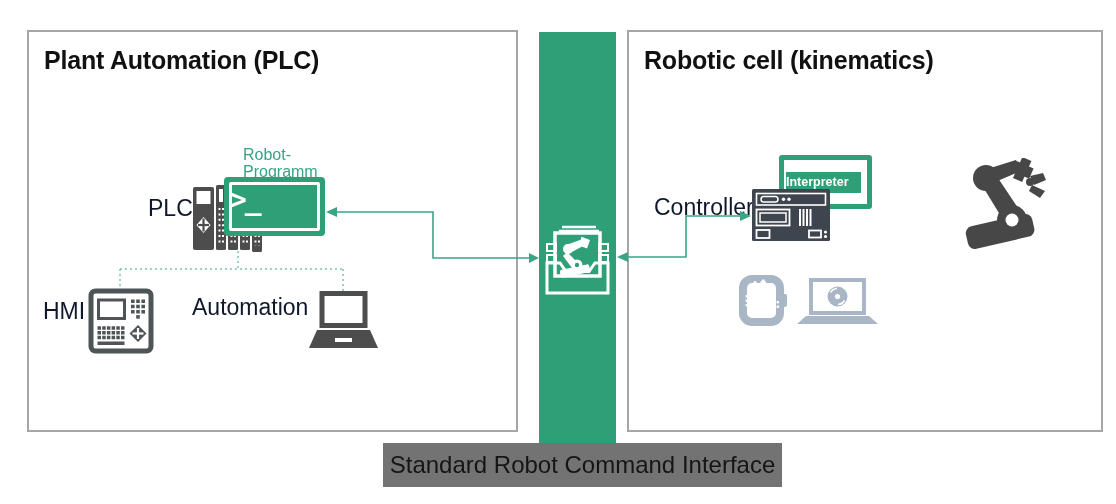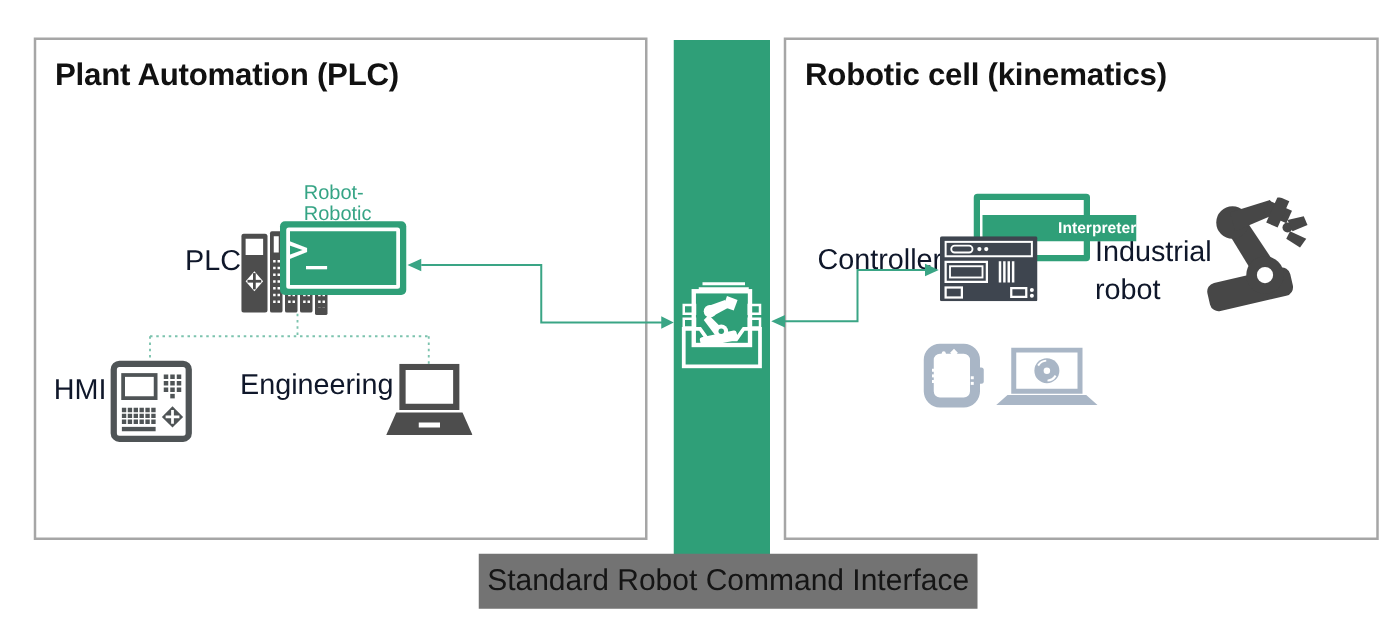--- a/index.html
+++ b/index.html
@@ -44,21 +44,21 @@
   .hmi-icon{left:88px;top:288px;z-index:3;}
   .engineering-laptop{left:308px;top:291px;z-index:3;}
   .srci-icon{left:544px;top:223px;z-index:3;}
   .controller-icon{left:752px;top:189px;z-index:5;}
   .interpreter-frame{
     position:absolute;left:779px;top:155px;width:93px;height:54px;box-sizing:border-box;
     border:5px solid #2f9f78;border-radius:3px;z-index:3;
   }
   .interpreter-badge{
     position:absolute;left:786px;top:172px;width:75px;height:21px;background:#2f9f78;
-    color:#ffffff;font-weight:bold;font-size:12.5px;text-align:right;line-height:21px;z-index:4;padding-left:48px;
+    color:#ffffff;font-weight:bold;font-size:12.5px;text-align:left;line-height:21px;z-index:4;
   }
   .robot-icon{left:960px;top:158px;z-index:3;}
   .pendant-icon{left:738px;top:274px;z-index:3;}
   .disc-laptop-icon{left:792px;top:278px;z-index:3;}
 </style>
 </head>
 <body>
 
 <div class="canvas">
 
@@ -102,36 +102,36 @@
     <rect x="62" y="5" width="4" height="13" fill="#ffffff"></rect>
     <path d="M26.5,24 V60 M30,24 V60 M38.5,24 V60 M42,24 V60 M50.5,24 V60 M54,24 V60 M62.5,24 V62 M66,24 V62" stroke="#ffffff" stroke-width="2" stroke-dasharray="2 3.4" fill="none"></path>
   </svg>
 
   <div class="abs terminal">
     <div class="terminal-inner"></div>
     <span class="terminal-prompt">&gt;_</span>
   </div>
 
   <div class="label preline robot-programm-label">Robot-
-Robotic</div>
+Programm</div>
 
   <div class="label hmi-label">HMI</div>
   <svg class="abs hmi-icon" width="66" height="66" viewBox="0 0 66 66">
     <rect x="3" y="3" width="60" height="60" rx="4.5" fill="#ffffff" stroke="#4f5456" stroke-width="5"></rect>
     <rect x="10.5" y="12" width="26" height="18.5" fill="#ffffff" stroke="#4f5456" stroke-width="3"></rect>
     <path d="M43,13.3 H57 M43,18.5 H57 M43,23.7 H57" stroke="#4f5456" stroke-width="3.6" stroke-dasharray="3.6 1.6" fill="none"></path>
     <rect x="48.2" y="27.1" width="3.6" height="3.6" fill="#4f5456"></rect>
     <path d="M9.5,40 H36.5 M9.5,44.7 H36.5 M9.5,49.4 H36.5" stroke="#4f5456" stroke-width="3.5" stroke-dasharray="3.5 1.2" fill="none"></path>
     <rect x="9.5" y="53.5" width="27" height="3.5" fill="#4f5456"></rect>
     <polygon points="50,37 58.5,45.5 50,54 41.5,45.5" fill="#4f5456"></polygon>
     <rect x="48.9" y="40" width="2.2" height="11" fill="#ffffff"></rect>
     <rect x="44.5" y="44.4" width="11" height="2.2" fill="#ffffff"></rect>
   </svg>
 
-  <div class="label engineering-label">Engineering</div>
+  <div class="label engineering-label">Automation</div>
   <svg class="abs engineering-laptop" width="70" height="62" viewBox="0 0 70 62">
     <rect x="14" y="2.5" width="43" height="32" fill="#ffffff" stroke="#4d4d4d" stroke-width="5"></rect>
     <polygon points="9,39 62,39 70,57 1,57" fill="#4d4d4d"></polygon>
     <rect x="27" y="47" width="17" height="4" fill="#ffffff"></rect>
   </svg>
 
   <svg class="abs srci-icon" width="67" height="72" viewBox="0 0 67 72">
     <g fill="none" stroke="#ffffff">
       <path d="M18,4 H52" stroke-width="2.5"></path>
       <path d="M15,8 H55" stroke-width="2.5"></path>
@@ -166,22 +166,20 @@
     <circle cx="37" cy="10.2" r="1.7" fill="#ffffff"></circle>
     <rect x="4.5" y="20.5" width="33" height="16" fill="none" stroke="#ffffff" stroke-width="1.8"></rect>
     <rect x="8" y="24" width="26" height="9" fill="none" stroke="#ffffff" stroke-width="1.5"></rect>
     <path d="M48,20 V37 M51.5,20 V37 M55,20 V37 M58.5,20 V37" stroke="#ffffff" stroke-width="2" fill="none"></path>
     <rect x="4.5" y="41" width="13" height="8" fill="none" stroke="#ffffff" stroke-width="1.8"></rect>
     <rect x="57" y="41.5" width="12" height="7" fill="none" stroke="#ffffff" stroke-width="1.8"></rect>
     <circle cx="73.5" cy="43" r="1.6" fill="#ffffff"></circle>
     <circle cx="73.5" cy="47.5" r="1.6" fill="#ffffff"></circle>
   </svg>
 
-  <div class="label preline industrial-robot-label">Industrial
-robot</div>
 
   <svg class="abs robot-icon" width="88" height="94" viewBox="0 0 88 94">
     <g fill="#474747">
       <rect x="6" y="62" width="68" height="23" rx="7" transform="rotate(-13 40 73)"></rect>
       <polygon points="20,24 34,14 58,50 42,60"></polygon>
       <circle cx="26" cy="20" r="13"></circle>
       <polygon points="24,12 56,2 61,13 28,27"></polygon>
       <g transform="rotate(24 62 12)">
         <rect x="52" y="6" width="20" height="11"></rect>
         <rect x="57" y="0" width="10" height="23"></rect>

